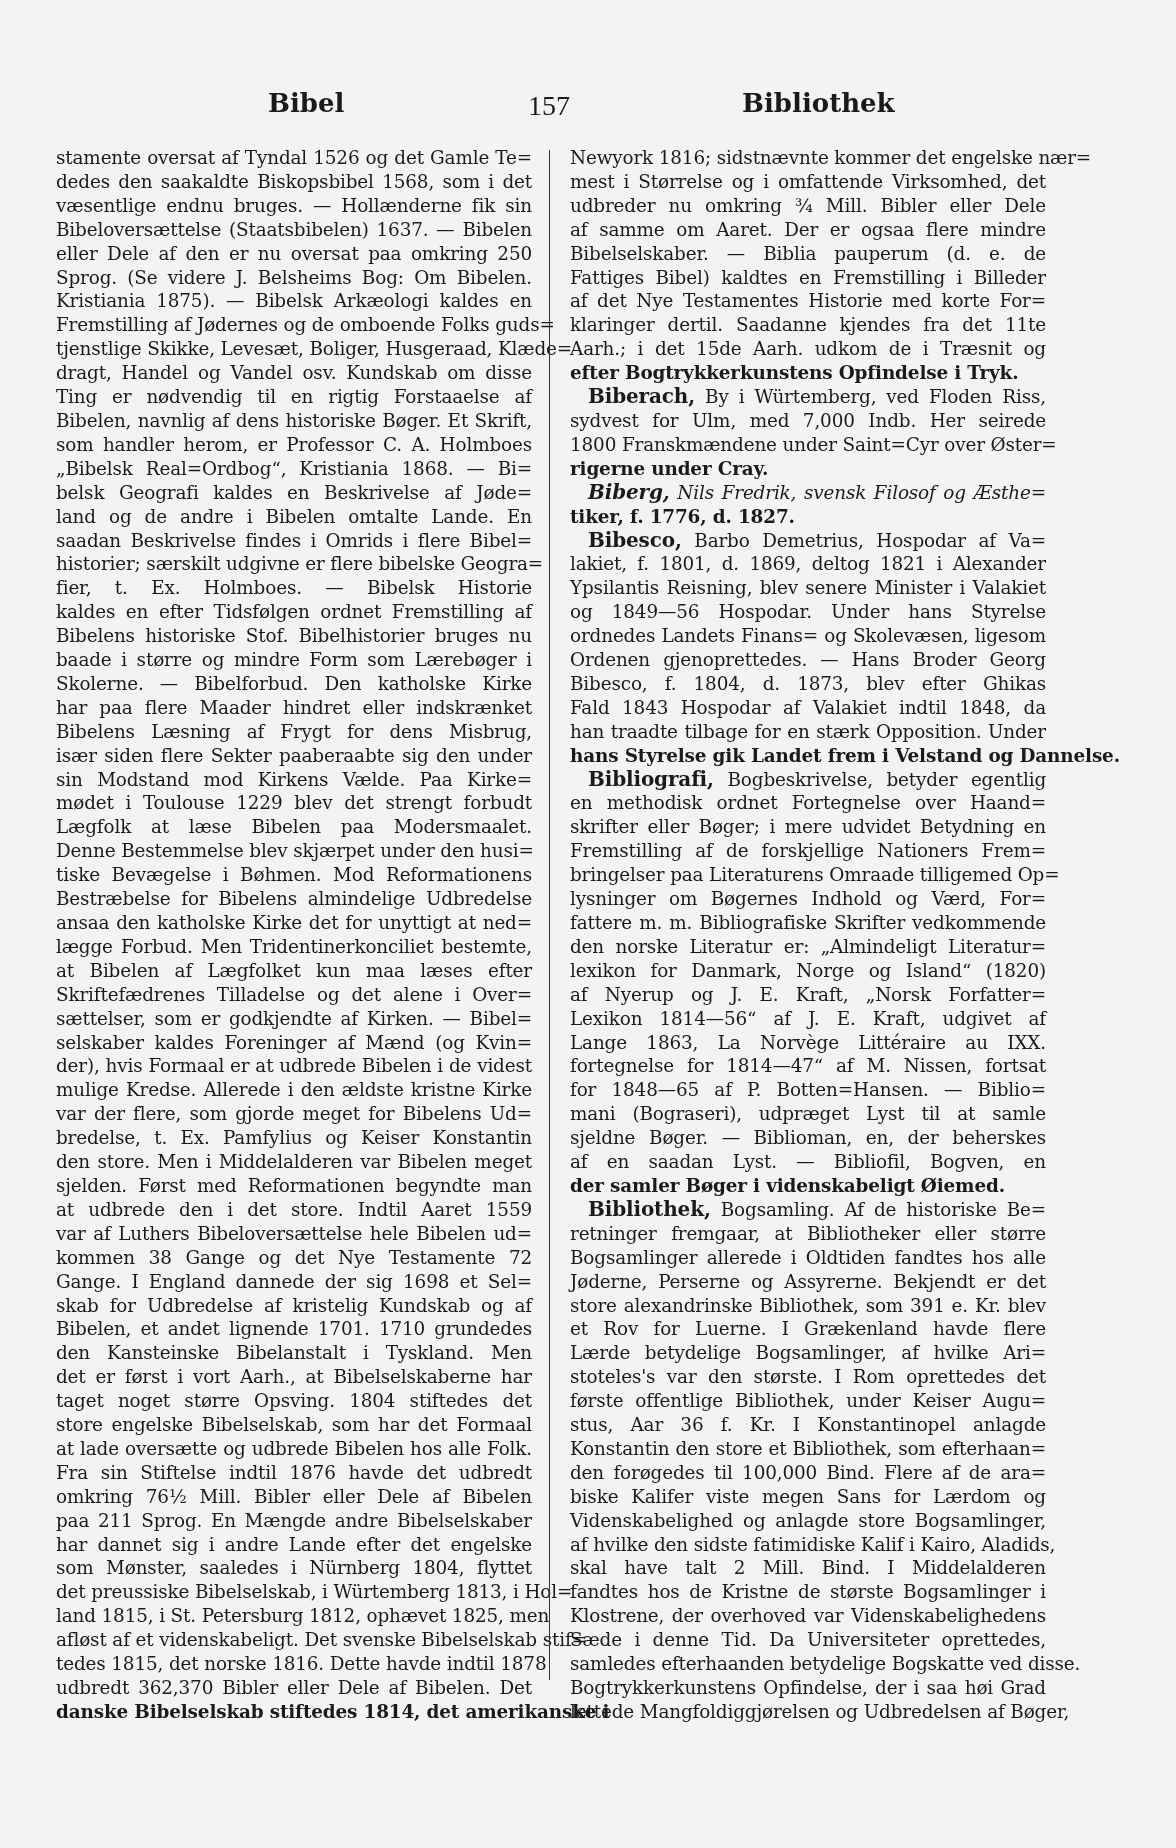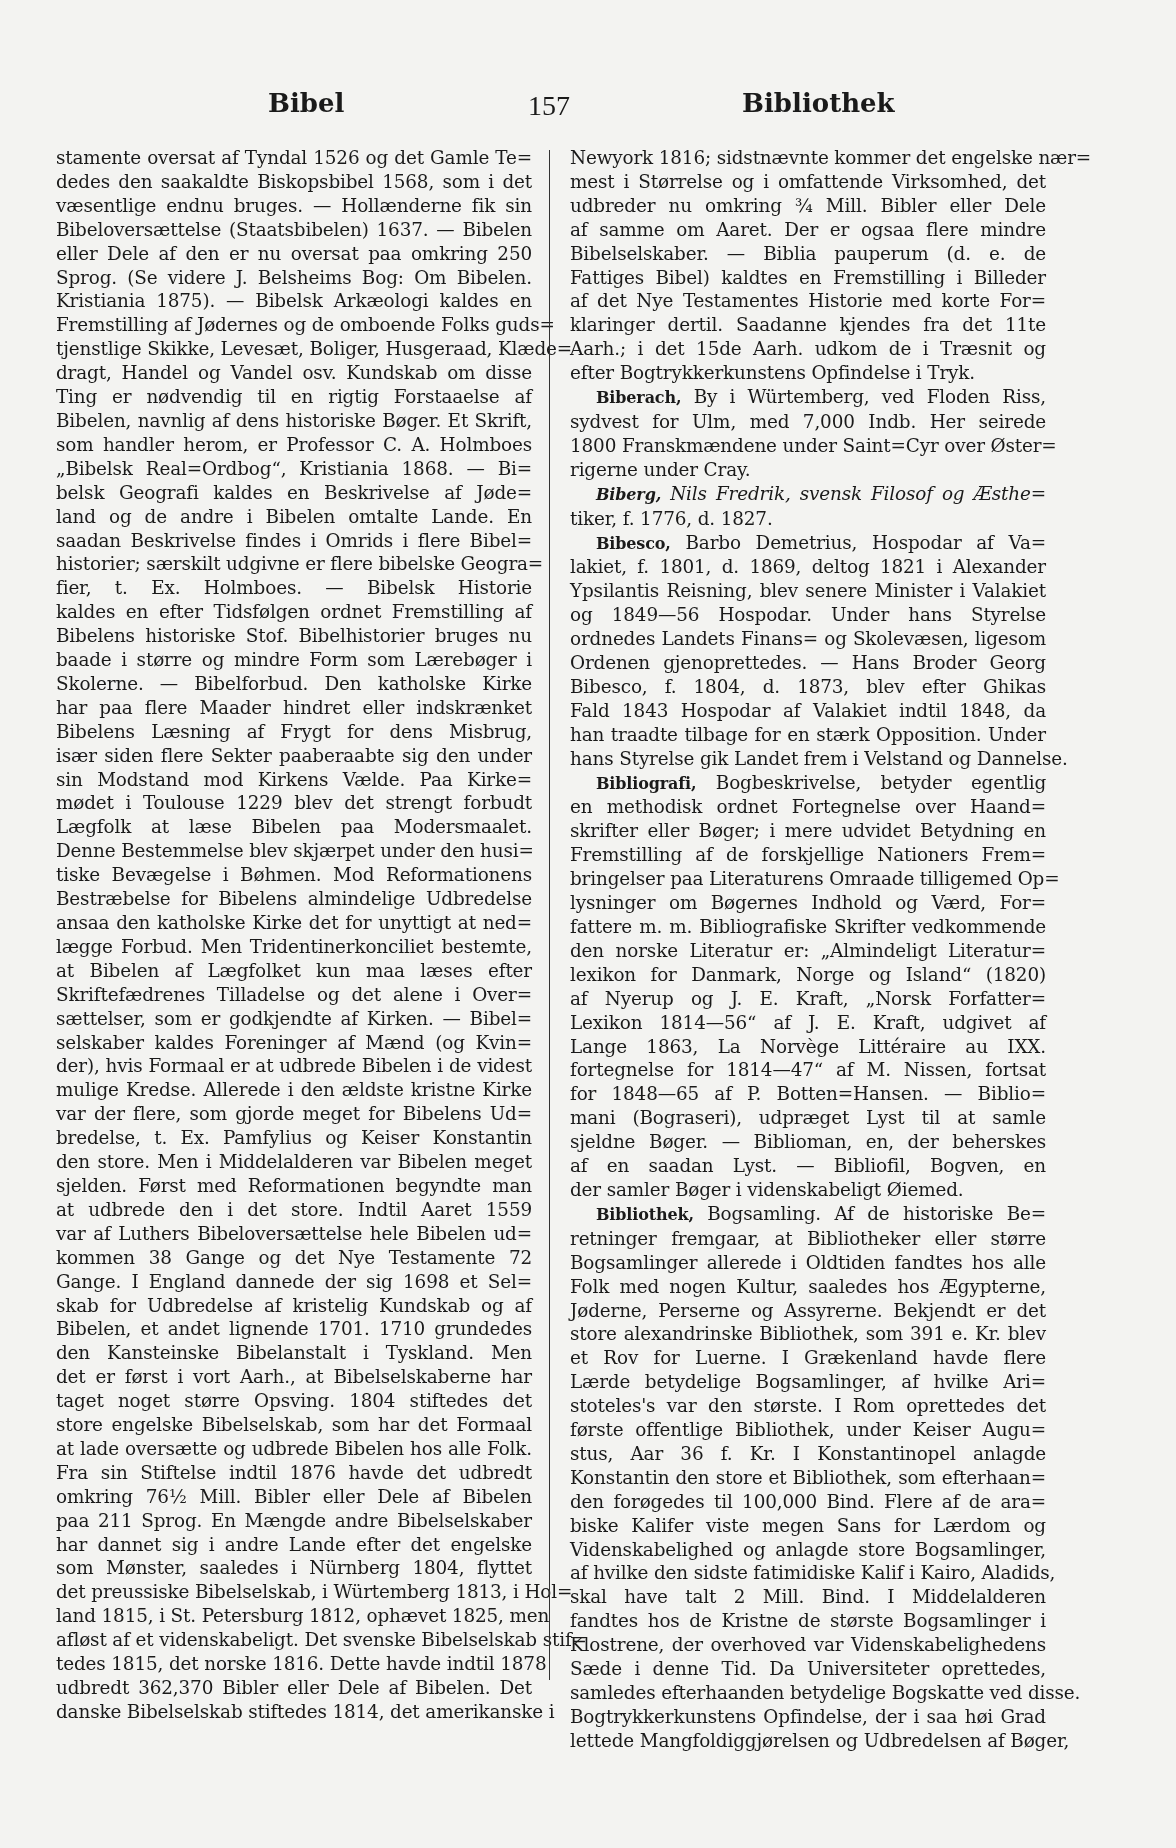--- a/index.html
+++ b/index.html
@@ -19,23 +19,23 @@
   .col {
     position:absolute; top:146px; width:476px;
     font-size:18.4px; line-height:23.9px;
     text-align:justify; letter-spacing:-0.15px;
   }
   .col-left  { left:56px; }
   .col-right { left:570px; }
   .divider {
     position:absolute; left:549px; top:150px; width:1px; height:1530px; background:#333;
   }
-  .head-word { font-weight:bold; font-size:16px;margin-left:8px; }
+  .head-word { font-weight:bold; font-size:20px; }
   .line { display:block; white-space:nowrap; text-align:justify; text-align-last:justify; }
-  .line.last { text-align-last:left; }
+  .line.last { text-align-last:left;font-weight:bold; }
 </style>
 </head>
 <body>
 
 <div class="header">
   <span class="hdr-left">Bibel</span>
   <span class="hdr-num">157</span>
   <span class="hdr-right">Bibliothek</span>
 </div>
 
@@ -149,21 +149,20 @@
     <span class="line"><span>Lange 1863, La Norvège Littéraire au IXX.</span></span>
     <span class="line"><span>fortegnelse for 1814—47“ af M. Nissen, fortsat</span></span>
     <span class="line"><span>for 1848—65 af P. Botten=Hansen. — Biblio=</span></span>
     <span class="line"><span>mani (Bograseri), udpræget Lyst til at samle</span></span>
     <span class="line"><span>sjeldne Bøger. — Biblioman, en, der beherskes</span></span>
     <span class="line"><span>af en saadan Lyst. — Bibliofil, Bogven, en</span></span>
     <span class="line last"><span>der samler Bøger i videnskabeligt Øiemed.</span></span>
     <span class="line" style="padding-left: 18px;"><span class="head-word">Bibliothek,</span><span> Bogsamling. Af de historiske Be=</span></span>
     <span class="line"><span>retninger fremgaar, at Bibliotheker eller større</span></span>
     <span class="line"><span>Bogsamlinger allerede i Oldtiden fandtes hos alle</span></span>
-    <span class="line"><span>Folk med nogen Kultur, saaledes hos Ægypterne,</span></span>
     <span class="line"><span>Jøderne, Perserne og Assyrerne. Bekjendt er det</span></span>
     <span class="line"><span>store alexandrinske Bibliothek, som 391 e. Kr. blev</span></span>
     <span class="line"><span>et Rov for Luerne. I Grækenland havde flere</span></span>
     <span class="line"><span>Lærde betydelige Bogsamlinger, af hvilke Ari=</span></span>
     <span class="line"><span>stoteles's var den største. I Rom oprettedes det</span></span>
     <span class="line"><span>første offentlige Bibliothek, under Keiser Augu=</span></span>
     <span class="line"><span>stus, Aar 36 f. Kr. I Konstantinopel anlagde</span></span>
     <span class="line"><span>Konstantin den store et Bibliothek, som efterhaan=</span></span>
     <span class="line"><span>den forøgedes til 100,000 Bind. Flere af de ara=</span></span>
     <span class="line"><span>biske Kalifer viste megen Sans for Lærdom og</span></span>

